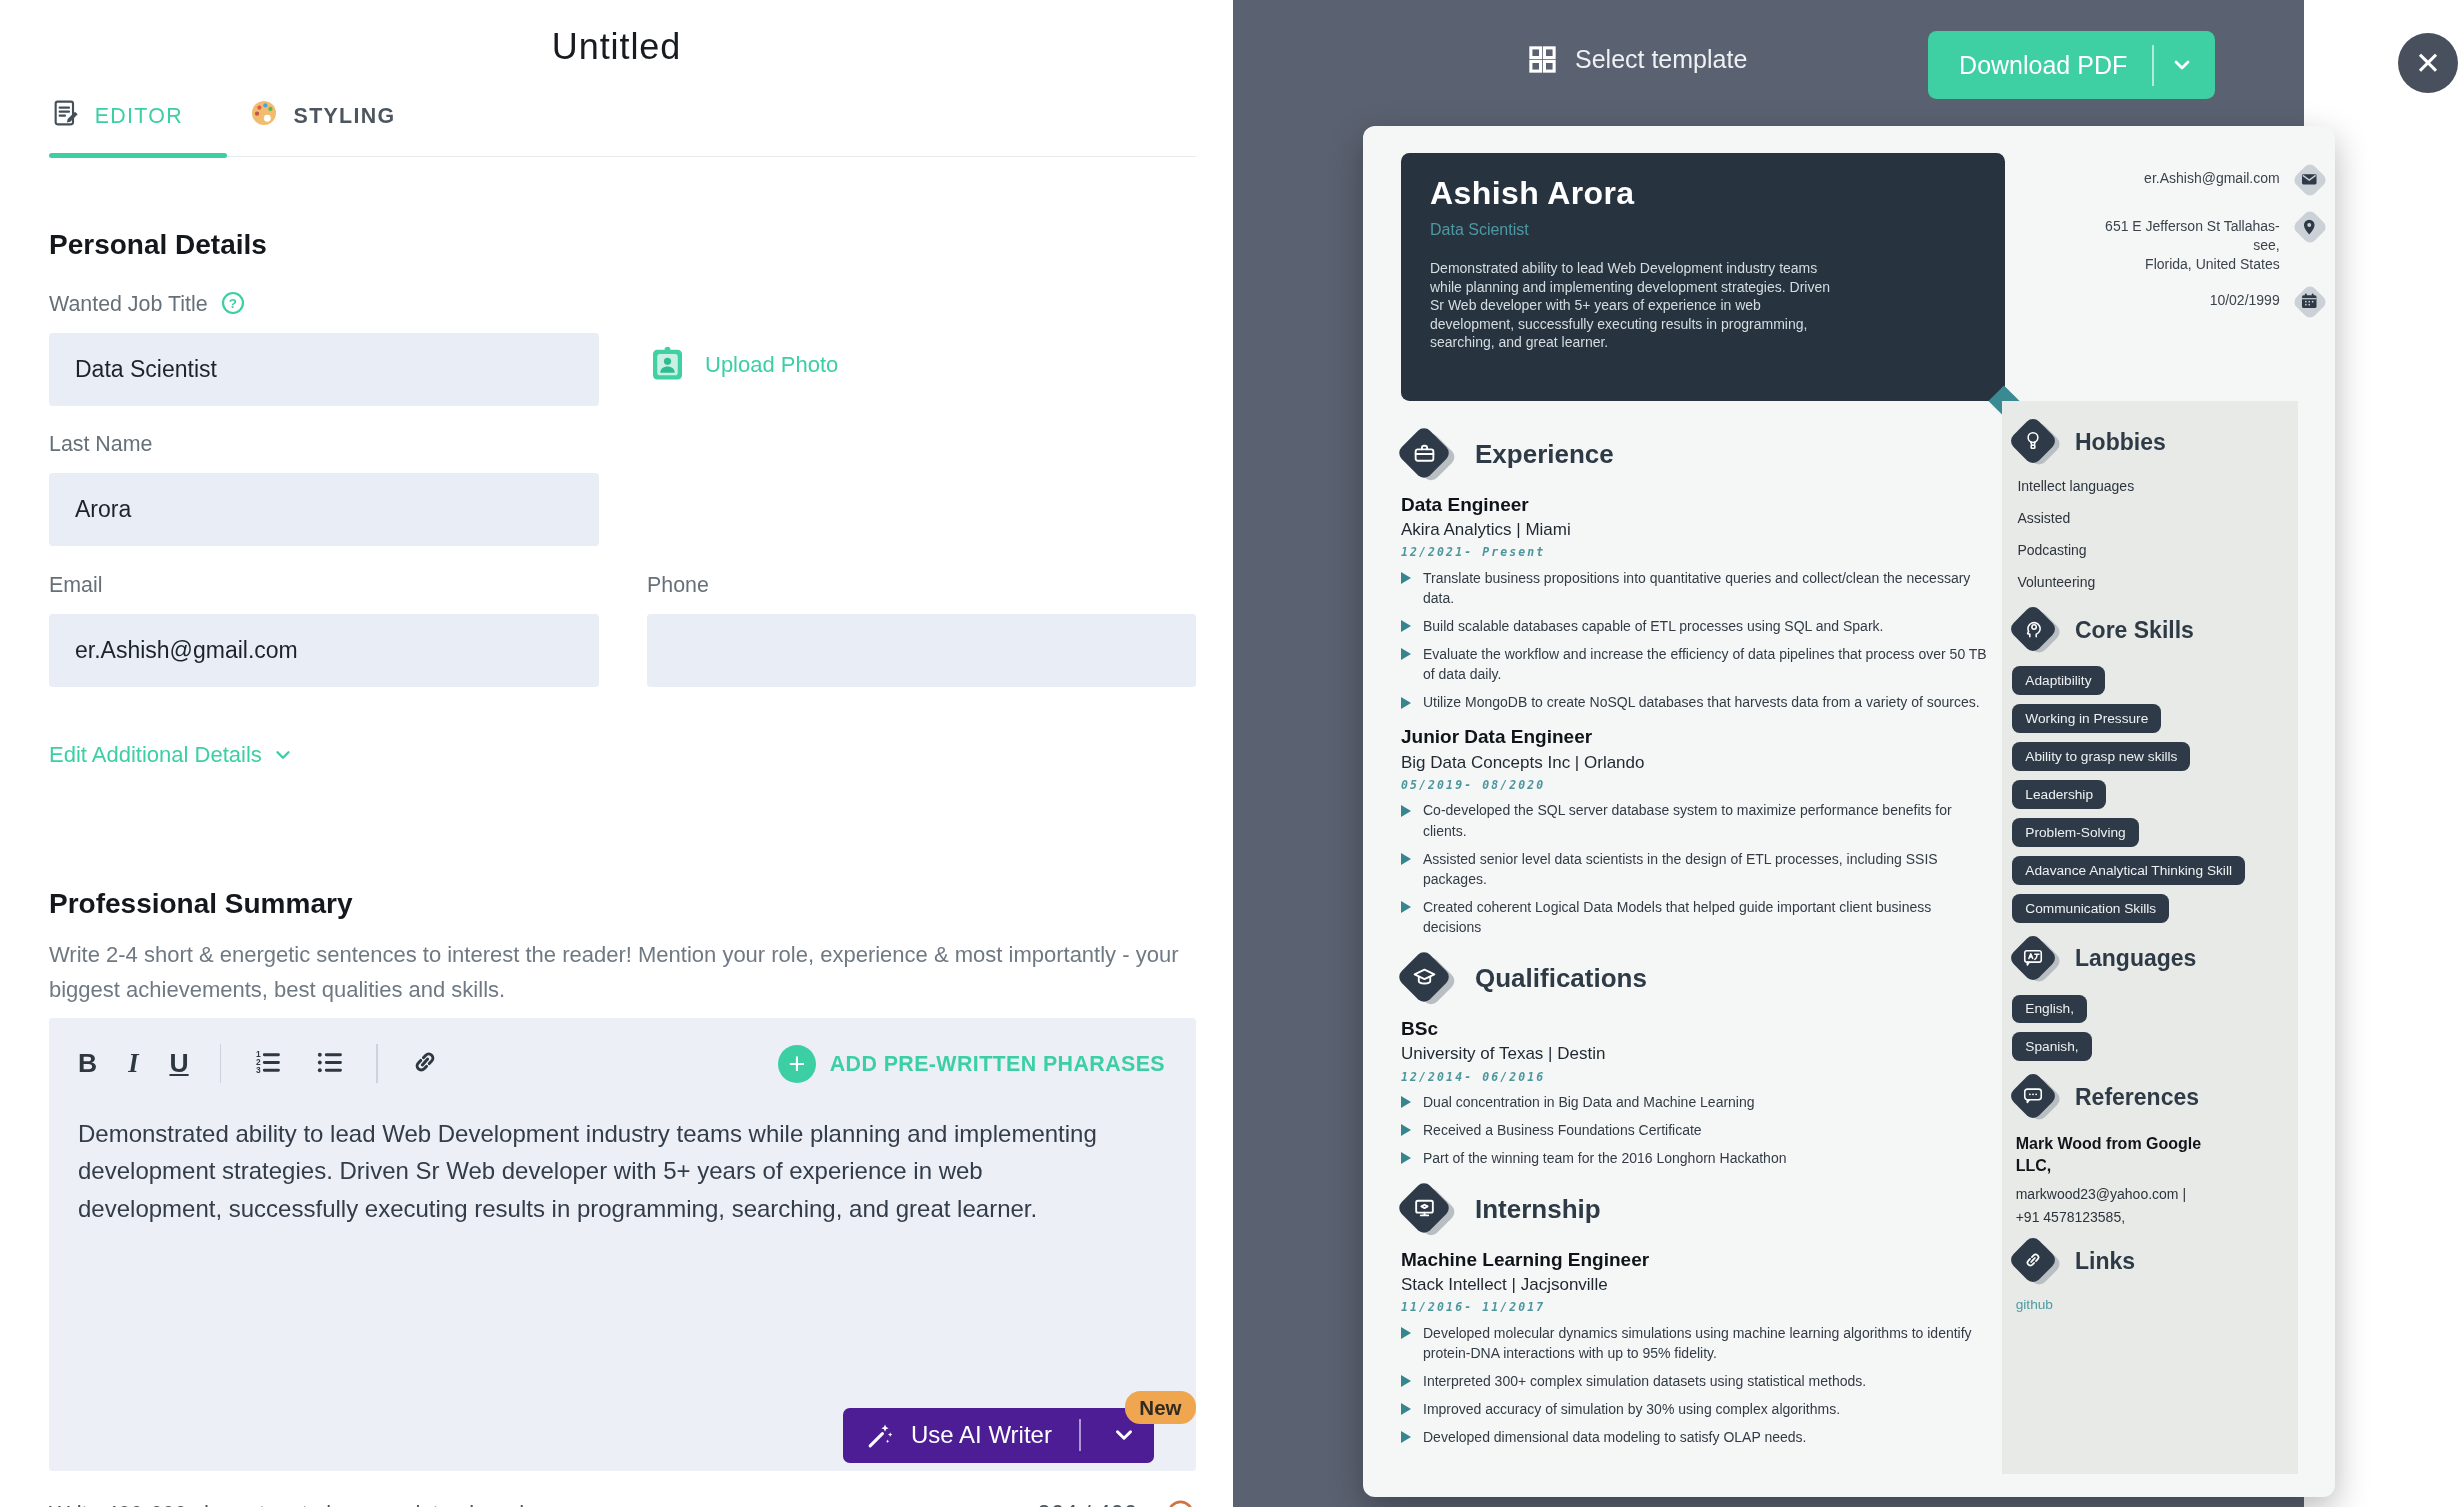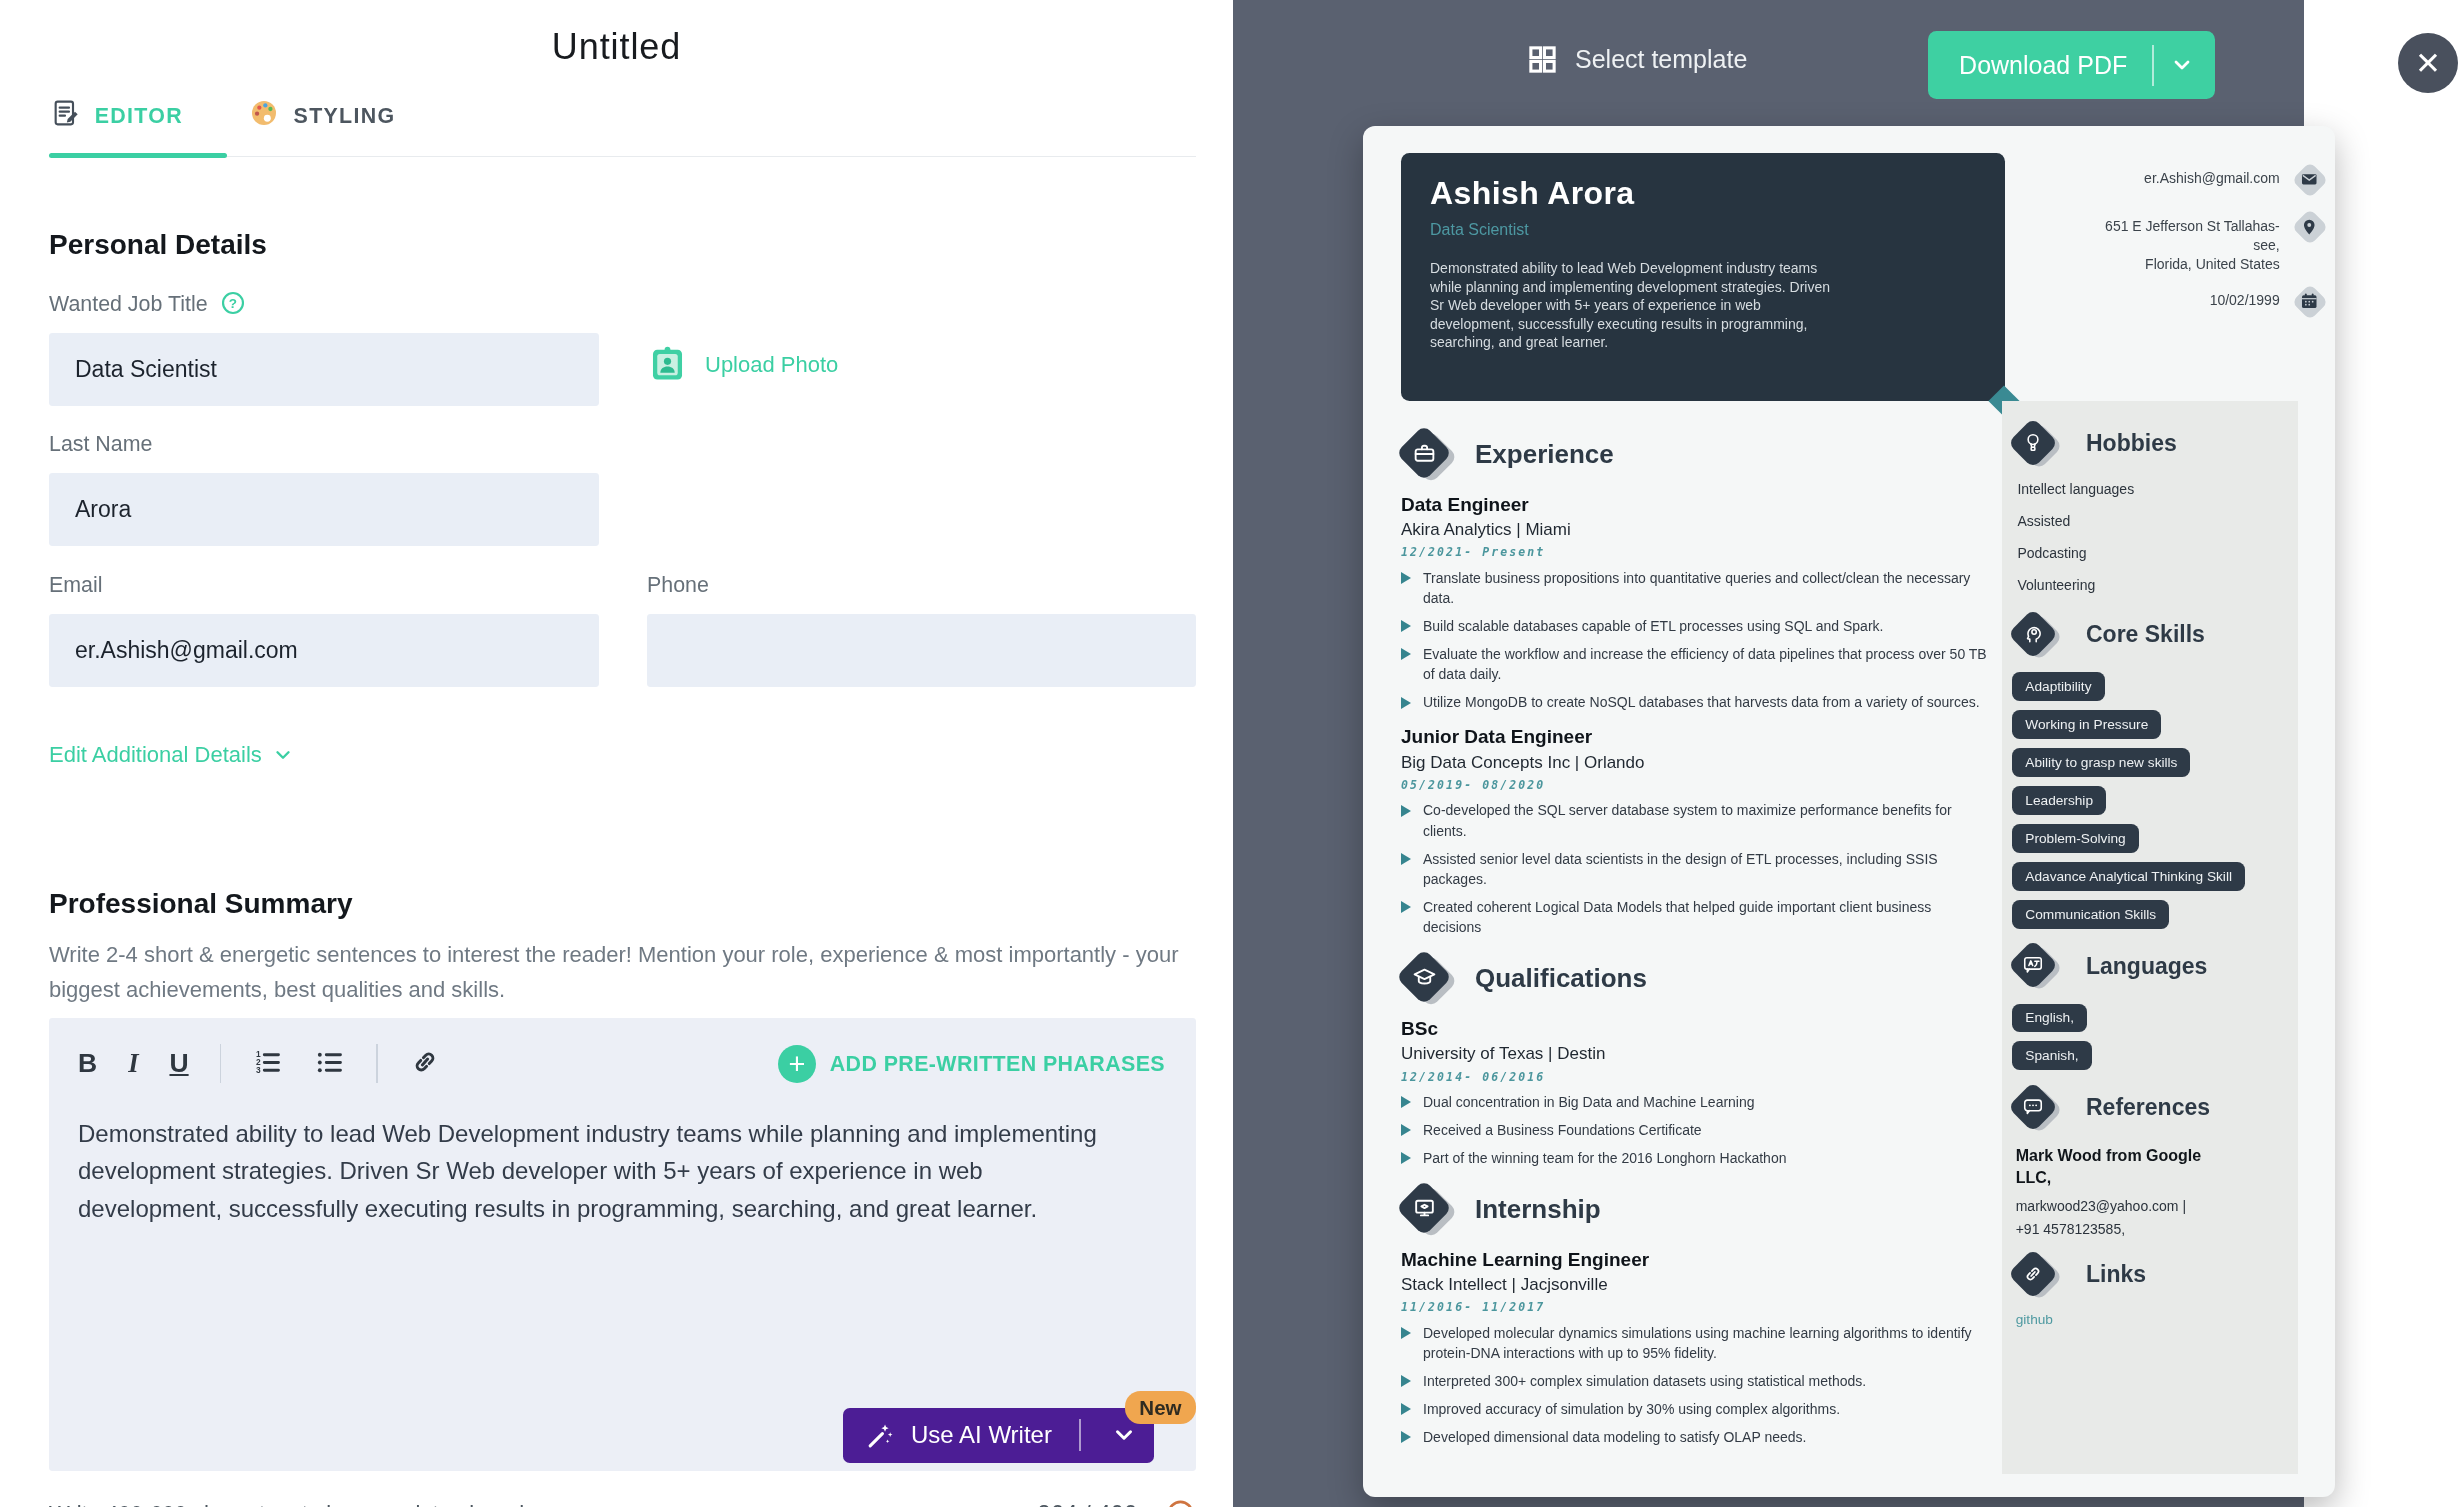--- a/index.html
+++ b/index.html
@@ -2,21 +2,21 @@
 <html style="font-size:13.7px"><head>
 <meta charset="utf-8">
 <style>
   html,body{margin:0;padding:0}
   body{width:2462px;height:1507px;position:relative;overflow:hidden;
        font-family:"Liberation Sans","DejaVu Sans",sans-serif;background:#fff}
   
   .editor-panel{position:absolute;left:0;top:0;width:1233px;height:1507px;background:#fff}
   .ed-title{margin-top:26px;text-align:center;font-size:36px;color:#181b1f;font-weight:500;letter-spacing:0.9px}
   .tabs{position:relative;margin:29px 37px 0 49px;border-bottom:1.7px solid #e8ebee;display:flex;gap:65px;padding-bottom:20.5px}
-  .tab{display:flex;align-items:center;gap:13.7px;font-size:21.4px;font-weight:700;letter-spacing:1.3px;cursor:pointer}
+  .tab{display:flex;align-items:center;gap:13.7px;font-size:21.4px;font-weight:400;letter-spacing:1.3px;cursor:pointer}
   .tab.active{color:#3bcfa3}
   .tab.inactive{color:#4d565f;font-weight:600}
   .tab-underline{position:absolute;left:0;bottom:-2.6px;width:178px;height:5.1px;background:#3bcfa3;border-radius:2.6px}
   .form-area{padding:0 37px 0 49px}
   .sec-title{font-size:28px;font-weight:700;color:#14181d;margin:0}
   .pd-head{margin-top:72px}
   .grid{display:grid;grid-template-columns:550px 549px;column-gap:48px}
   .row1{margin-top:31px}.rown{margin-top:26px}
   .flabel{font-size:21.4px;color:#667079}
   .label-line{display:flex;align-items:center;gap:12px;height:26px}
@@ -86,21 +86,21 @@
   .job-dates{margin-top:5.1px;font-size:11.5px;color:#4b969d;font-weight:700;font-style:italic;letter-spacing:2.1px;
              font-family:"DejaVu Sans Mono",monospace}
   .bullets{margin-top:8.5px}
   .bullet{display:flex;gap:12px;margin-bottom:7.7px}
   .tri{flex:none;margin-top:4.3px;width:0;height:0;border-left:10.3px solid #36858f;border-top:6px solid transparent;border-bottom:6px solid transparent}
   .btext{font-size:14px;color:#333b45;line-height:1.45}
   .r-sidebar{position:absolute;left:639px;top:275px;width:296px;height:1073px;background:#e8eae8;
              padding:17px 13.7px 0 10.3px;box-sizing:border-box}
   .s-head{display:flex;align-items:center;gap:13.7px;margin-bottom:12px;margin-top:12px}
   .s-head:first-child{margin-top:0}
-  .s-head h3{font-size:23px;font-weight:700;color:#2e3a46;margin:12px}
+  .s-head h3{font-size:23px;font-weight:700;color:#2e3a46;margin:1px}
   .hobby{font-size:14px;color:#2c343d;margin-bottom:16px;padding-left:5.1px}
   .chip{display:table;background:#2e3a47;color:#eef1f3;font-size:13.7px;padding:6.8px 13px;border-radius:7.7px;margin-bottom:9.4px}
   .ref-name{font-size:16px;font-weight:800;color:#10151a;line-height:1.4;width:192px;padding-left:3.4px}
   .ref-line{margin-top:7.7px;font-size:14px;color:#2b333c;padding-left:3.4px}
   .link-item{font-size:13.7px;color:#4f9aa1;padding-left:3.4px;cursor:pointer}
 </style>
 </head>
 <body>
 
 <div class="editor-panel">

